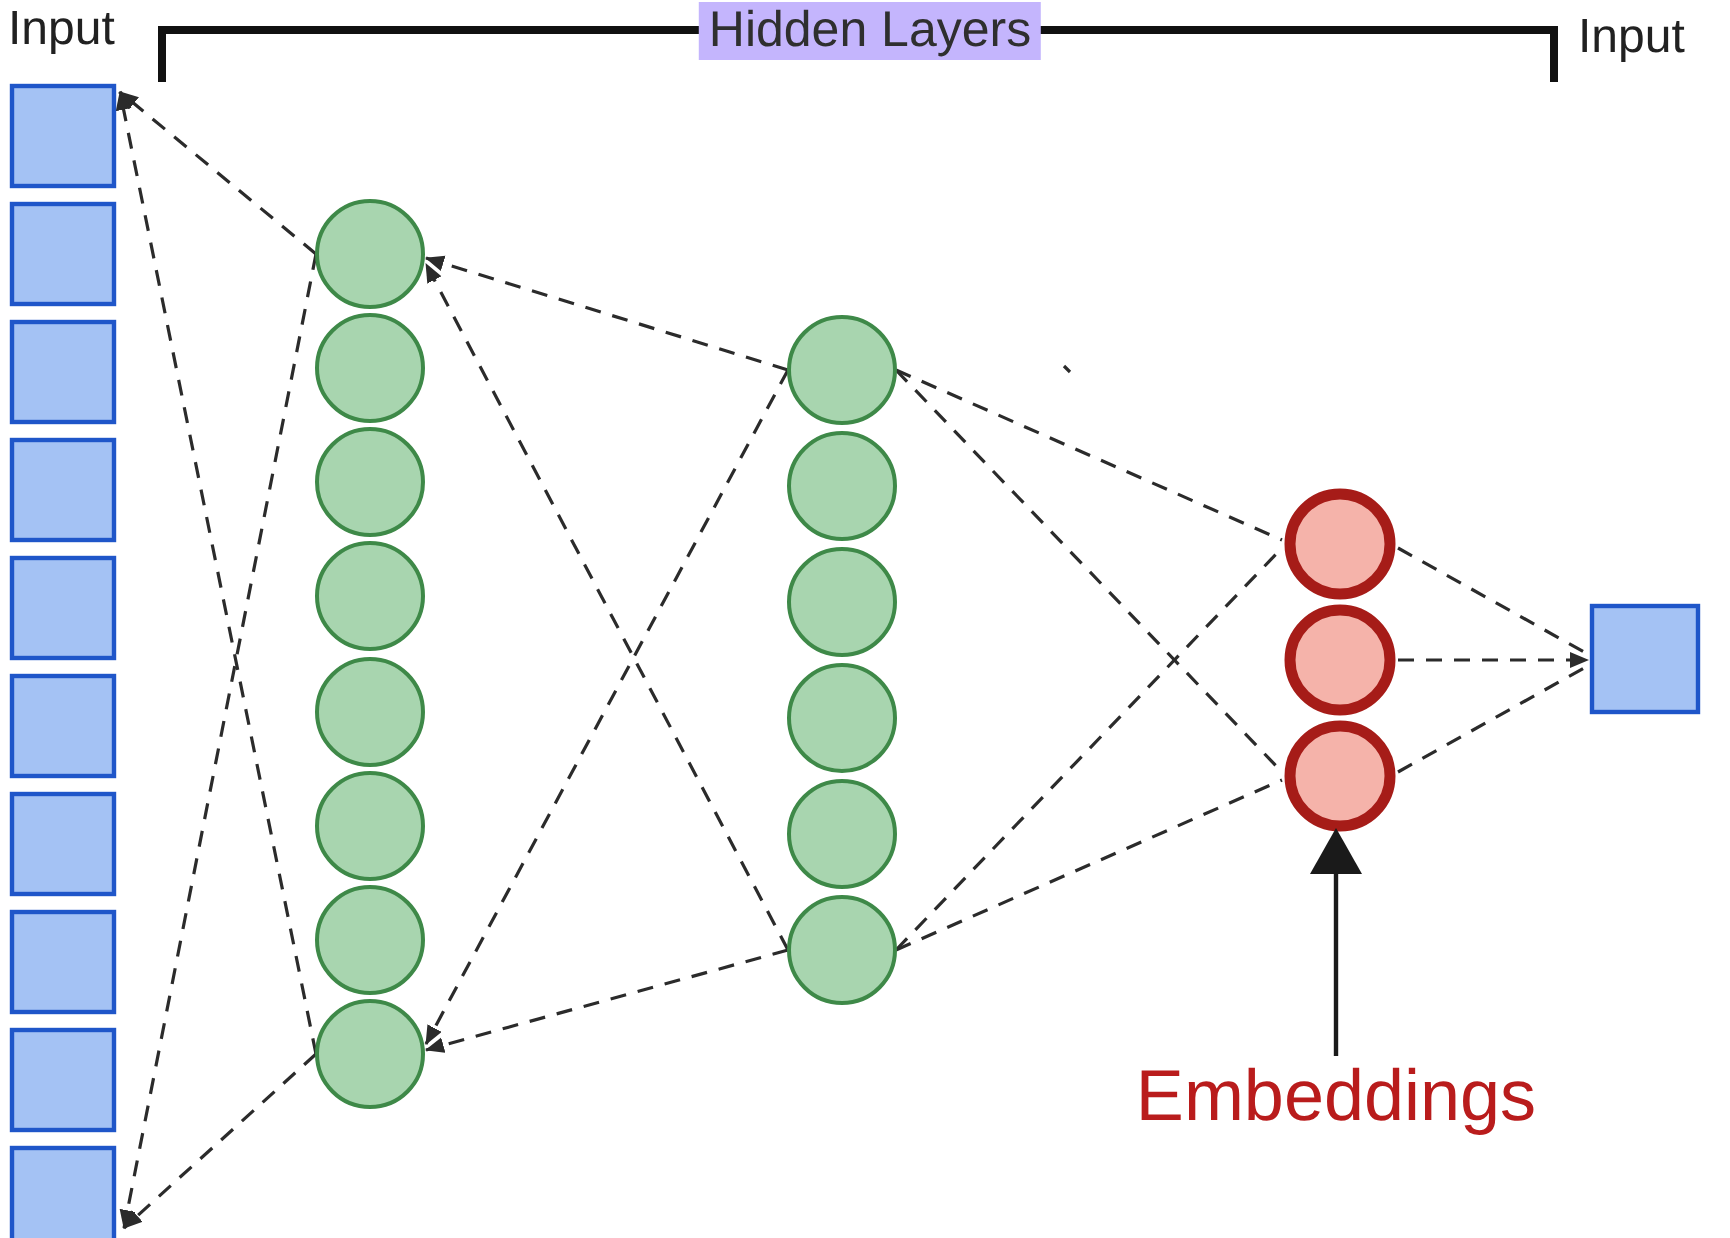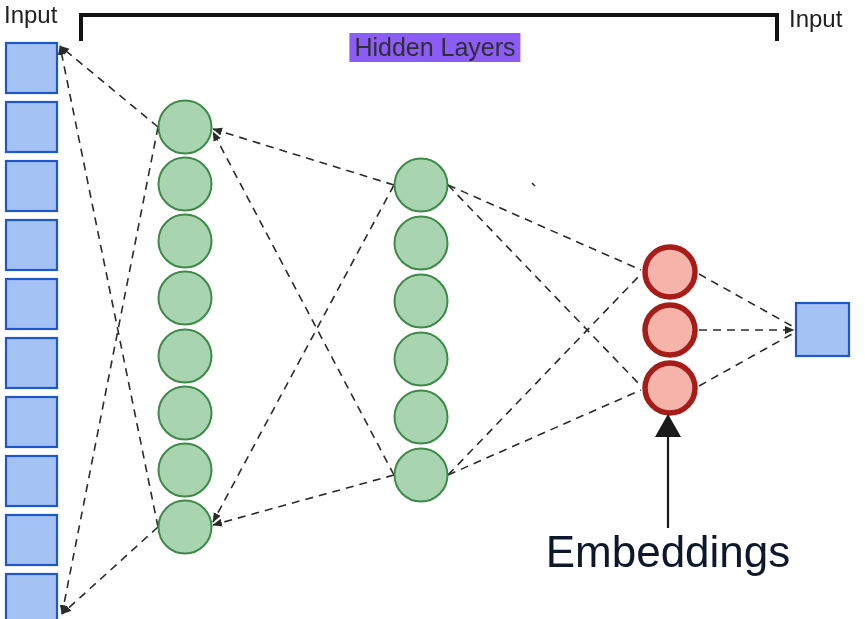--- a/index.html
+++ b/index.html
@@ -14,28 +14,27 @@
   .stage svg{position:absolute;left:0;top:0;}
   .lbl{
     position:absolute;
     white-space:nowrap;
     color:#212121;
     user-select:none;
   }
   .lbl-input{left:4px;top:1px;font-size:24px;}
   .lbl-hidden{
     left:435px;top:1px;transform:translateX(-50%);
-    font-size:25px;background:#8b5cf6;padding:0 5px;
+    font-size:25px;background:#c4b5fd;padding:0 5px;
     color:#2f2f2f;
-    margin-top:32px;
   }
   .lbl-output{left:789px;top:5px;font-size:24px;}
   .lbl-embeddings{
     left:668px;top:527px;transform:translateX(-50%);
-    font-size:44px;color:#0f172a;
+    font-size:36px;color:#b91c1c;
   }
   .node-square{fill:#a4c2f4;stroke:#1f56c9;stroke-width:2.2;}
   .node-circle{fill:#a8d5af;stroke:#3e8948;stroke-width:2;}
   .node-emb{fill:#f5b3aa;stroke:#a61c18;stroke-width:5.5;}
   .link{stroke:#2b2b2b;stroke-width:1.6;stroke-dasharray:8 6;fill:none;}
   .bracket{stroke:#111111;stroke-width:4;fill:none;}
   .solid-arrow-line{stroke:#1a1a1a;stroke-width:2.2;}
   .solid-arrow-head{fill:#1a1a1a;}
   .stray{stroke:#2b2b2b;stroke-width:1.6;}
 </style>

